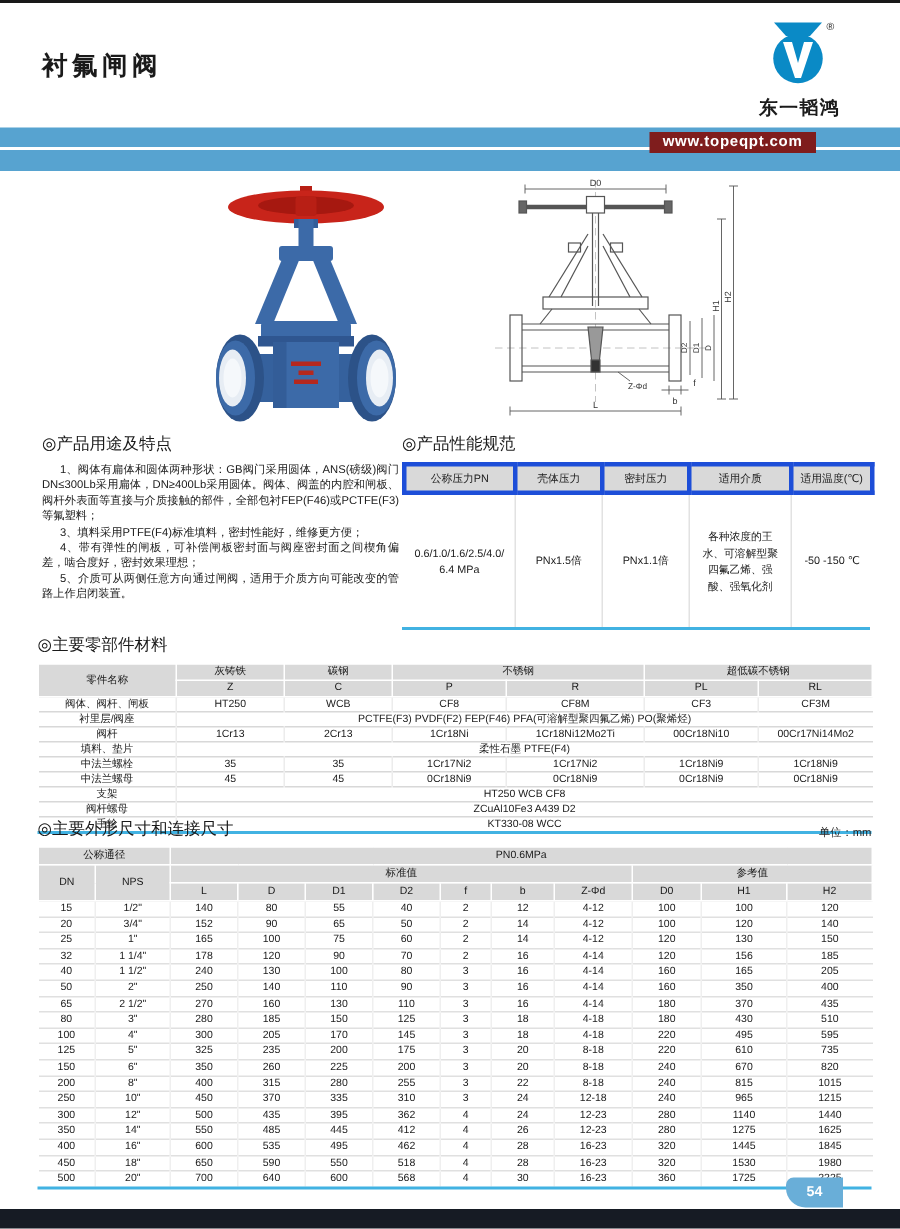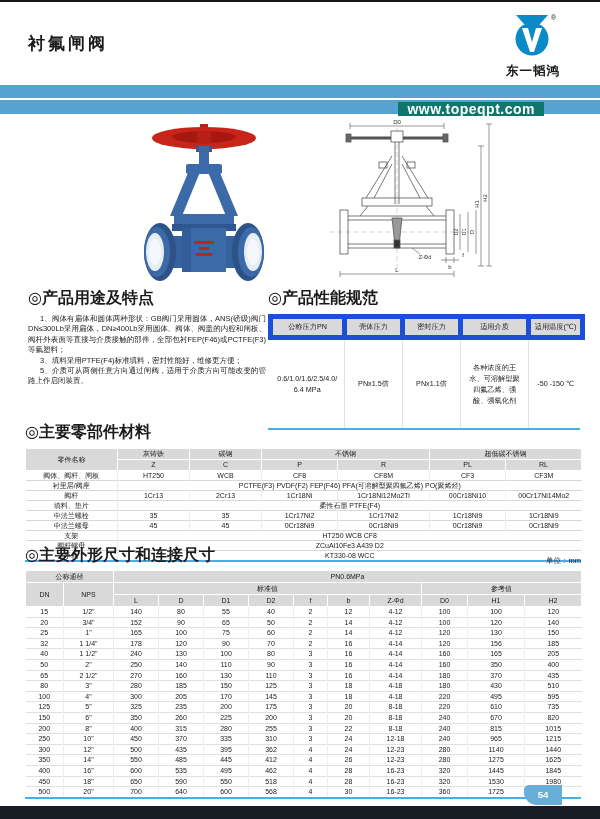--- a/index.html
+++ b/index.html
@@ -12,38 +12,38 @@
   
   .top-edge{top:0;left:0;right:0;height:2px;background:#181818;}
   .bottom-bar{top:806px;left:0;right:0;height:13px;background:#161b24;}
   
   .page-title{left:28px;top:32px;font-size:17px;font-weight:bold;letter-spacing:3px;}
   .logo-wrap{right:34px;top:12px;width:66px;text-align:center;margin-left:12px;}
   .brand-name{font-size:12.5px;font-weight:bold;letter-spacing:1px;margin-top:1px;white-space:nowrap;}
   
   .banner{top:85px;left:0;right:0;height:29px;background:#57a3d0;}
   .banner-line{position:absolute;top:13px;left:0;right:0;height:2px;background:#ffffff;}
-  .banner-url{position:absolute;top:17px;right:56px;background:#0f766e;padding:0 9px;
-    color:#fff;font-size:14px;font-weight:bold;letter-spacing:.5px;line-height:14px;}
+  .banner-url{position:absolute;top:3px;right:56px;background:#7f1d1d;padding:0 9px;
+    color:#fff;font-size:10px;font-weight:bold;letter-spacing:.5px;line-height:14px;}
   
-  .sec-title{font-size:16px;font-weight:bold;margin:0 0 5px 0;white-space:nowrap;}
+  .sec-title{font-size:11px;font-weight:normal;margin:0 0 5px 0;white-space:nowrap;}
   .sec-features{left:28px;top:288px;width:238px;}
   .features-text{font-size:7.5px;line-height:10.4px;text-align:justify;}
   .features-text p{margin:0;text-indent:1.6em;}
   .sec-performance{left:268px;top:288px;width:312px;}
   .sec-materials{left:25px;top:422px;width:556px;}
   .sec-dimensions{left:25px;top:545px;width:556px;}
   .dim-head{display:flex;justify-content:space-between;align-items:flex-end;margin-bottom:4px;gap:15px;}
   .dim-head .sec-title{margin:0;}
   .unit{font-size:7.5px;color:#222;}
   
   table{border-collapse:collapse;table-layout:fixed;width:100%;}
   th{font-weight:normal;}
   .perf-table{font-size:7.2px;}
-  .perf-table th{background:#d9d9d9;border:5px solid #1d4ed8;height:16px;padding:0 2px;}
+  .perf-table th{background:#d9d9d9;border:3px solid #1d4ed8;height:16px;padding:0 2px;}
   .perf-table td{height:88px;text-align:center;vertical-align:middle;
     border-right:1px solid #e2e2e2;padding:0 5px;word-break:break-all;line-height:1.55;}
   .perf-table td:last-child{border-right:none;}
   .mat-table{font-size:7px;}
   .mat-table th{background:#d9d9d9;border:1px solid #fff;height:10px;line-height:10px;padding:0;}
   .mat-table td{height:9px;line-height:9px;text-align:center;padding:0;
     border-top:1px solid #d8d8d8;border-right:1px solid #ececec;white-space:nowrap;overflow:hidden;}
   .mat-table td:last-child{border-right:none;}
   .dim-table{font-size:7px;}
   .dim-table th{background:#d9d9d9;border:1px solid #fff;height:11px;line-height:11px;padding:0;}
@@ -174,20 +174,21 @@
     <text x="141" y="141">f</text>
     <text x="75" y="156">L</text>
   </g>
 </svg>
 
 <div class="abs sec-features">
   <div class="sec-title">◎产品用途及特点</div>
   <div class="features-text">
     <p>1、阀体有扁体和圆体两种形状：GB阀门采用圆体，ANS(磅级)阀门DN≤300Lb采用扁体，DN≥400Lb采用圆体。阀体、阀盖的内腔和闸板、阀杆外表面等直接与介质接触的部件，全部包衬FEP(F46)或PCTFE(F3)等氟塑料；</p>
     <p>3、填料采用PTFE(F4)标准填料，密封性能好，维修更方便；</p>
+    <p>4、带有弹性的闸板，可补偿闸板密封面与阀座密封面之间楔角偏差，啮合度好，密封效果理想；</p>
     <p>5、介质可从两侧任意方向通过闸阀，适用于介质方向可能改变的管路上作启闭装置。</p>
   </div>
 </div>
 
 <div class="abs sec-performance">
   <div class="sec-title">◎产品性能规范</div>
   <table class="perf-table">
     <colgroup>
         <col style="width:74px">
         <col style="width:58px">

